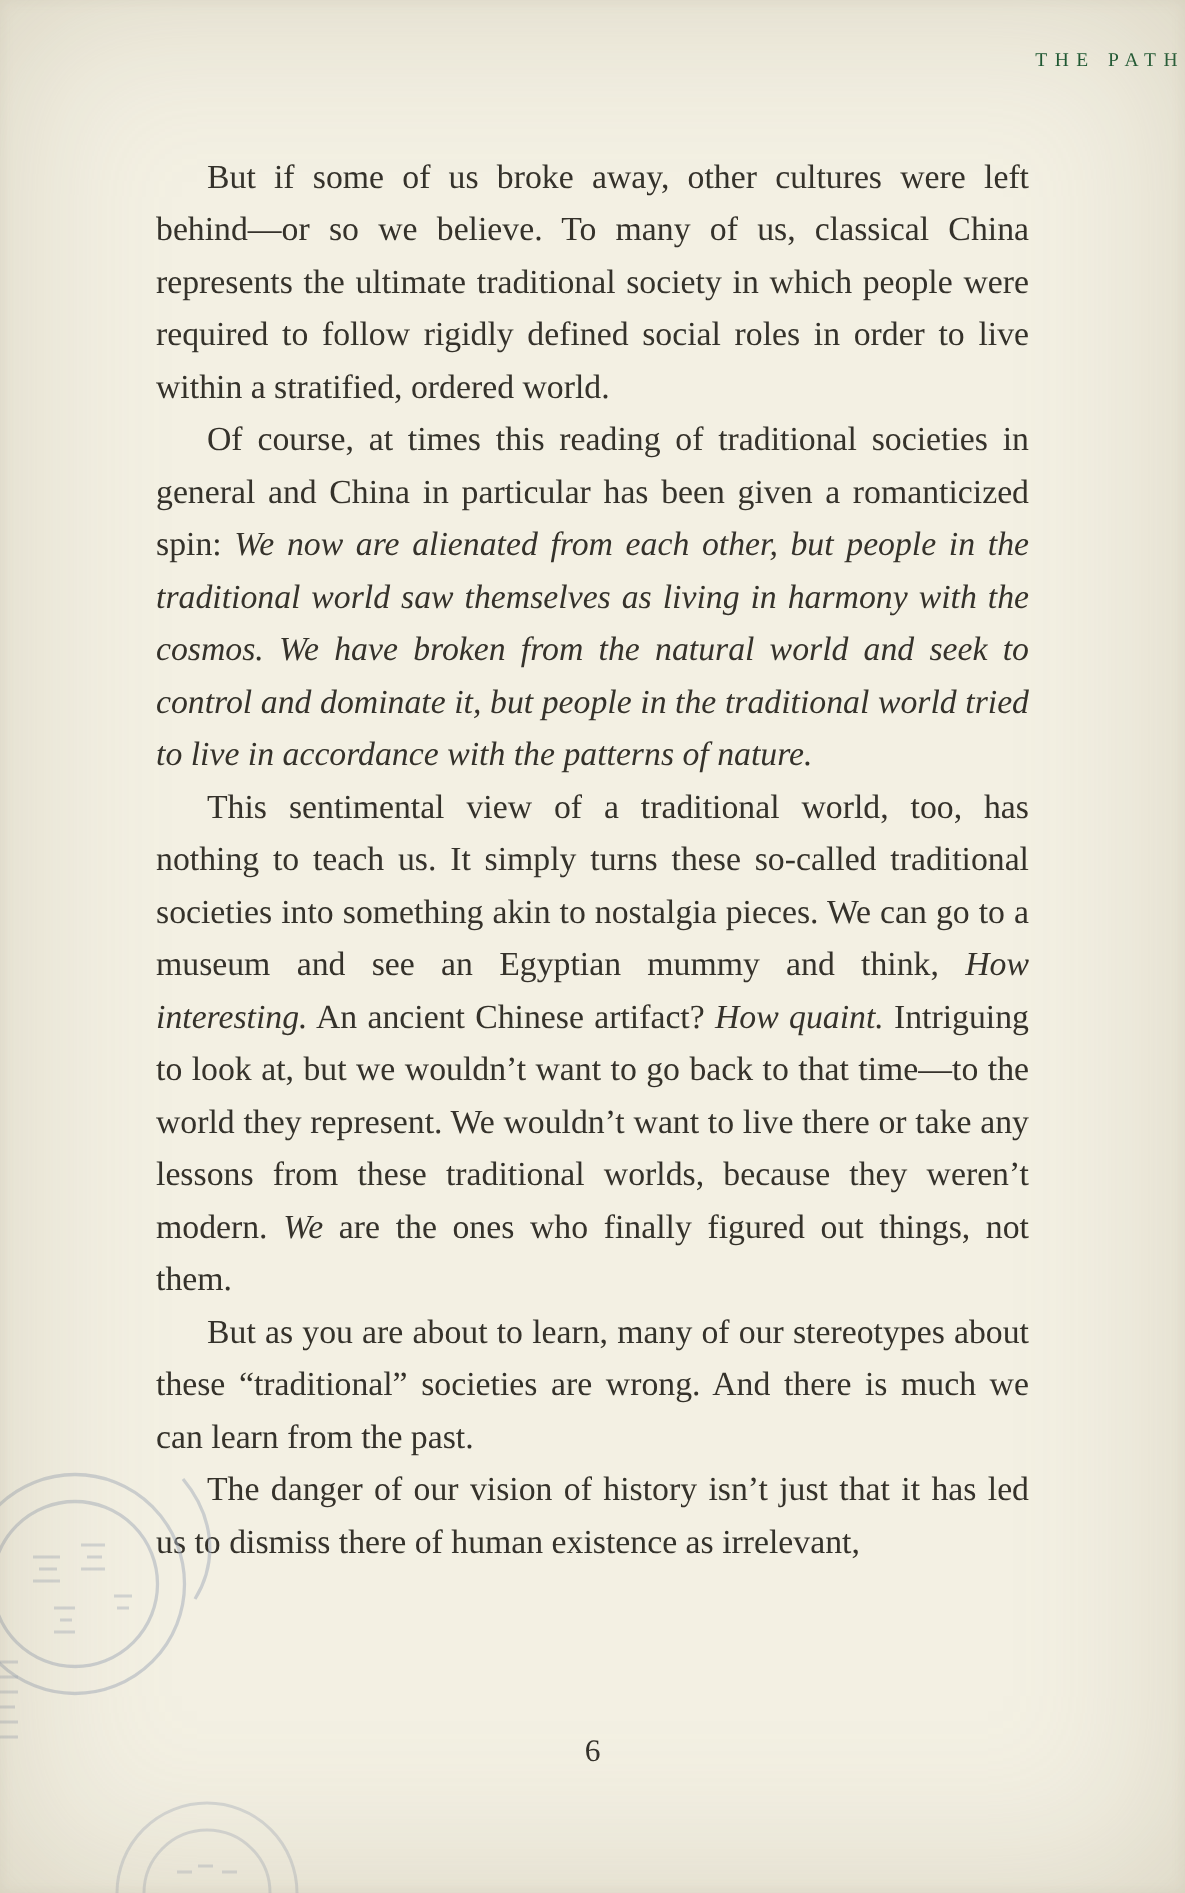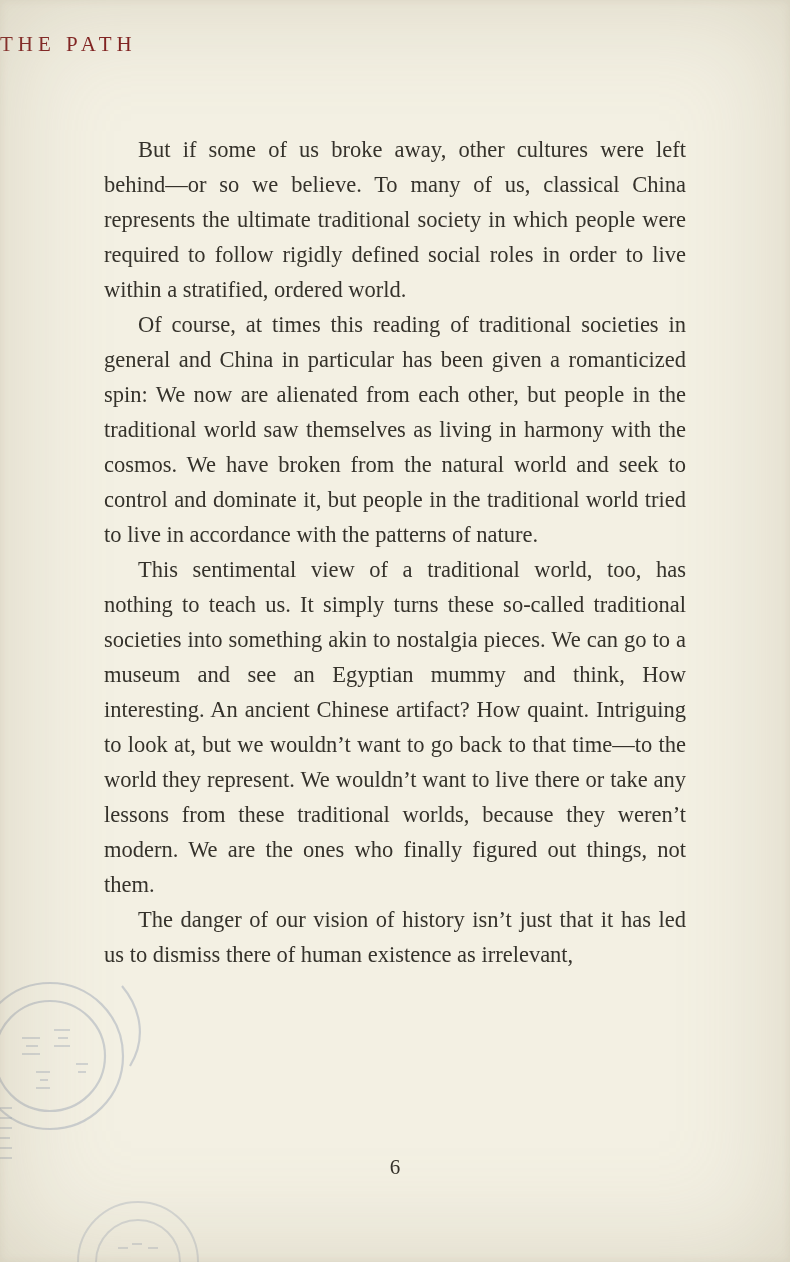--- a/index.html
+++ b/index.html
@@ -10,50 +10,50 @@
     font-family: "Liberation Serif", "DejaVu Serif", serif;
     color: #35322b;
   }
   .page { position: absolute; inset: 0; }
   .vignette {
     position: absolute; inset: 0; pointer-events: none; z-index: 5;
     box-shadow: inset 0 0 110px rgba(158,148,118,.30), inset 0 0 10px rgba(150,140,110,.12);
   }
   .running-head {
     position: absolute; top: 32px; left: 0; right: 0;
-    text-align: left; font-size: 21px; letter-spacing: 5px;
-    color: #7f1d1d;
+    text-align: right; font-size: 13px; letter-spacing: 5px;
+    color: #14532d;
   }
   .text-block {
     position: absolute; top: 100px; left: 104px; width: 582px;
     font-size: 22.5px; line-height: 35px; text-align: justify;
     color: #35322b;
-    margin-top: 32px;
   }
   .para { margin: 0; text-indent: 34px; }
-  .italic { }
+  .italic { font-style: italic; }
   .page-number {
     position: absolute; top: 1155px; left: 0; right: 0;
     text-align: center; font-size: 21px;
   }
   .watermark { position: absolute; pointer-events: none; z-index: 2; }
   .wm-main   { left: -10px; top: 966px; }
   .wm-bottom { left: 68px;  top: 1200px; }
 </style>
 </head>
 <body>
 
 <div class="page">
 
   <div class="running-head">THE PATH</div>
 
   <div class="text-block" id="paragraphs">
       <p class="para"><span>But if some of us broke away, other cultures were left behind—or so we believe. To many of us, classical China represents the ultimate traditional society in which people were required to follow rigidly defined social roles in order to live within a stratified, ordered world.</span></p>
       <p class="para"><span>Of course, at times this reading of traditional societies in general and China in particular has been given a romanticized spin: </span><span class="italic">We now are alienated from each other, but people in the traditional world saw themselves as living in harmony with the cosmos. We have broken from the natural world and seek to control and dominate it, but people in the traditional world tried to live in accordance with the patterns of nature.</span></p>
       <p class="para"><span>This sentimental view of a traditional world, too, has nothing to teach us. It simply turns these so-called traditional societies into something akin to nostalgia pieces. We can go to a museum and see an Egyptian mummy and think, </span><span class="italic">How interesting.</span><span> An ancient Chinese artifact? </span><span class="italic">How quaint.</span><span> Intriguing to look at, but we wouldn’t want to go back to that time—to the world they represent. We wouldn’t want to live there or take any lessons from these traditional worlds, because they weren’t modern. </span><span class="italic">We</span><span> are the ones who finally figured out things, not them.</span></p>
+      <p class="para"><span>But as you are about to learn, many of our stereotypes about these “traditional” societies are wrong. And there is much we can learn from the past.</span></p>
       <p class="para"><span>The danger of our vision of history isn’t just that it has led us to dismiss there of human existence as irrelevant,</span></p>
     </div>
 
   <div class="page-number">6</div>
 
   <div class="watermark wm-main">
     <svg width="210" height="215" viewBox="0 0 210 215" fill="none" xmlns="http://www.w3.org/2000/svg">
       <g stroke="#a3acba" stroke-width="2.2" opacity="0.5">
         <circle cx="60" cy="90" r="73"></circle>
         <circle cx="60" cy="90" r="55"></circle>

